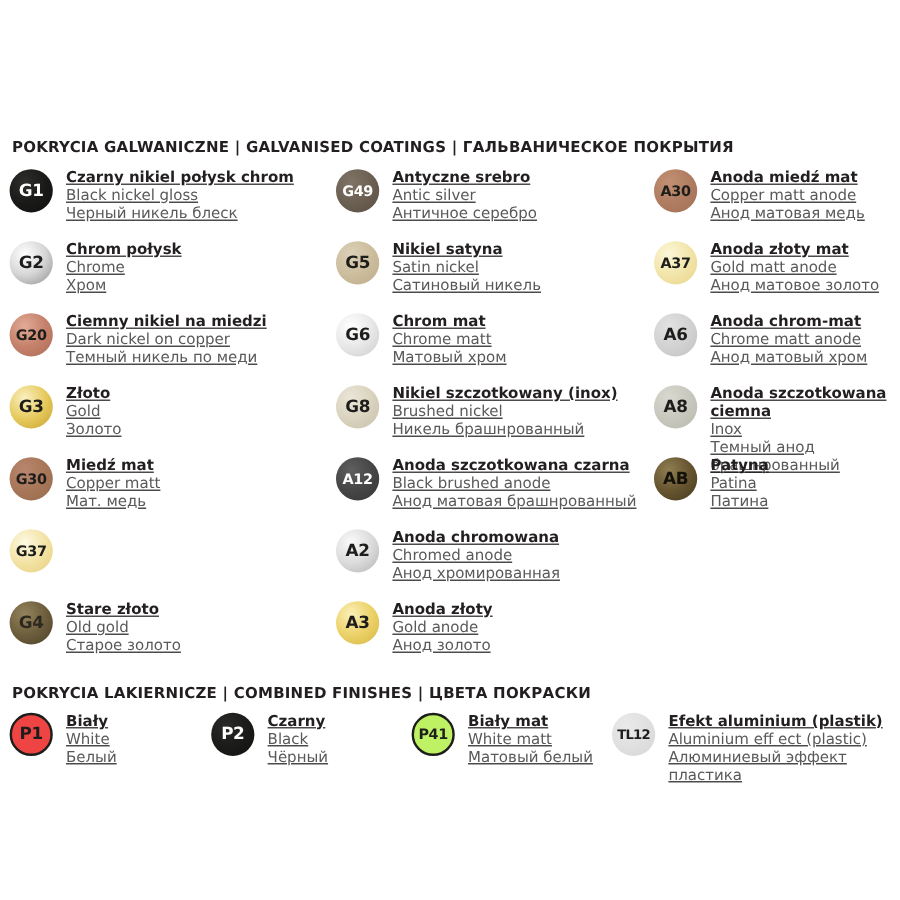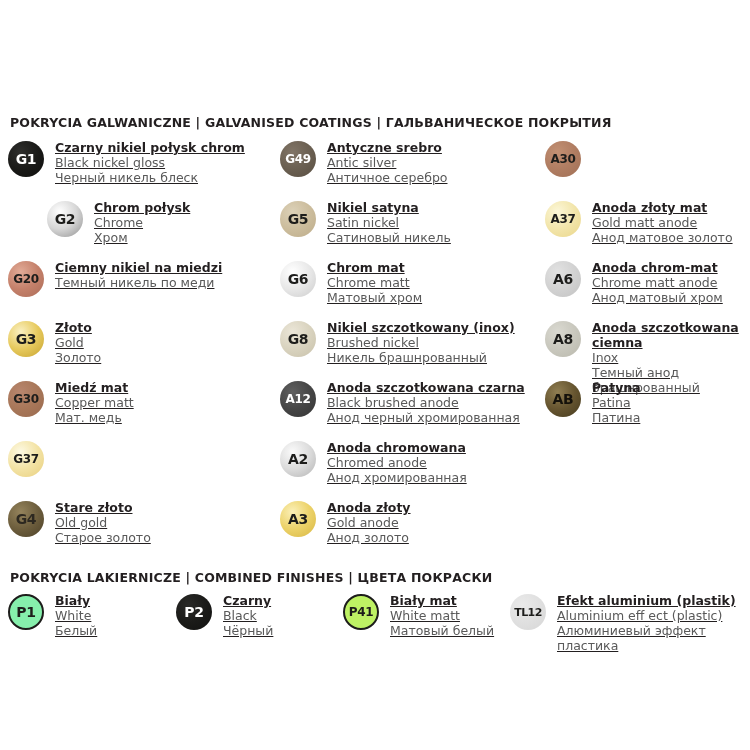--- a/index.html
+++ b/index.html
@@ -95,36 +95,37 @@
       <span class="code">G1</span>
     </span>
     <div class="labels">
       <div class="line-pl">Czarny nikiel połysk chrom</div>
       <div class="line-en">Black nickel gloss</div>
       <div class="line-ru">Черный никель блеск</div>
     </div>
   </div>
 
   <div class="item">
-    <span class="swatch" style="background: radial-gradient(circle at 35% 30%, rgb(255, 255, 255), rgb(214, 214, 214), rgb(143, 143, 143)); color: rgb(29, 29, 27); margin-left: 39px;">
+    <span class="swatch" style="background: radial-gradient(circle at 35% 30%, rgb(255, 255, 255), rgb(214, 214, 214), rgb(143, 143, 143)); color: rgb(29, 29, 27);">
       <span class="code">G2</span>
     </span>
     <div class="labels">
       <div class="line-pl">Chrom połysk</div>
       <div class="line-en">Chrome</div>
       <div class="line-ru">Хром</div>
     </div>
   </div>
 
   <div class="item">
     <span class="swatch" style="background: radial-gradient(circle at 35% 30%, rgb(226, 171, 151), rgb(197, 129, 107), rgb(171, 108, 87)); color: rgb(29, 29, 27);">
       <span class="code long">G20</span>
     </span>
     <div class="labels">
       <div class="line-pl">Ciemny nikiel na miedzi</div>
+      <div class="line-en">Dark nickel on copper</div>
       <div class="line-ru">Темный никель по меди</div>
     </div>
   </div>
 
   <div class="item">
     <span class="swatch" style="background: radial-gradient(circle at 35% 30%, rgb(250, 240, 194), rgb(231, 202, 94), rgb(198, 162, 46)); color: rgb(29, 29, 27);">
       <span class="code">G3</span>
     </span>
     <div class="labels">
       <div class="line-pl">Złoto</div>
@@ -205,21 +206,21 @@
     </div>
   </div>
 
   <div class="item">
     <span class="swatch" style="background: radial-gradient(circle at 35% 30%, rgb(95, 95, 95), rgb(70, 70, 70), rgb(53, 53, 53)); color: rgb(255, 255, 255);">
       <span class="code long">A12</span>
     </span>
     <div class="labels">
       <div class="line-pl">Anoda szczotkowana czarna</div>
       <div class="line-en">Black brushed anode</div>
-      <div class="line-ru">Анод черный хромированная</div>
+      <div class="line-ru">Анод матовая брашнрованный</div>
     </div>
   </div>
 
   <div class="item">
     <span class="swatch" style="background: radial-gradient(circle at 35% 30%, rgb(250, 250, 250), rgb(220, 220, 220), rgb(179, 179, 179)); color: rgb(29, 29, 27);">
       <span class="code">A2</span>
     </span>
     <div class="labels">
       <div class="line-pl">Anoda chromowana</div>
       <div class="line-en">Chromed anode</div>
@@ -235,20 +236,25 @@
       <div class="line-pl">Anoda złoty</div>
       <div class="line-en">Gold anode</div>
       <div class="line-ru">Анод золото</div>
     </div>
   </div>
 
   <div class="item">
     <span class="swatch" style="background: radial-gradient(circle at 35% 30%, rgb(194, 144, 115), rgb(176, 125, 98), rgb(160, 111, 85)); color: rgb(29, 29, 27);">
       <span class="code long">A30</span>
     </span>
+    <div class="labels">
+      <div class="line-pl">Anoda miedź mat</div>
+      <div class="line-en">Copper matt anode</div>
+      <div class="line-ru">Анод матовая медь</div>
+    </div>
   </div>
 
   <div class="item">
     <span class="swatch" style="background: radial-gradient(circle at 35% 30%, rgb(252, 247, 216), rgb(242, 229, 171), rgb(234, 214, 137)); color: rgb(29, 29, 27);">
       <span class="code long">A37</span>
     </span>
     <div class="labels">
       <div class="line-pl">Anoda złoty mat</div>
       <div class="line-en">Gold matt anode</div>
       <div class="line-ru">Анод матовое золото</div>
@@ -286,21 +292,21 @@
       <div class="line-en">Patina</div>
       <div class="line-ru">Патина</div>
     </div>
   </div>
 </div>
 
   <h2 class="section-title" id="title-lacquer">POKRYCIA LAKIERNICZE | COMBINED FINISHES | ЦВЕТА ПОКРАСКИ</h2>
 
   <div class="grid" id="grid-lacquer">
   <div class="item">
-    <span class="swatch" style="background: #86efac; color: rgb(29, 29, 27); border: 2px solid rgb(29, 29, 27);">
+    <span class="swatch" style="background: #ef4444; color: rgb(29, 29, 27); border: 2px solid rgb(29, 29, 27);">
       <span class="code">P1</span>
     </span>
     <div class="labels">
       <div class="line-pl">Biały</div>
       <div class="line-en">White</div>
       <div class="line-ru">Белый</div>
     </div>
   </div>
 
   <div class="item">

